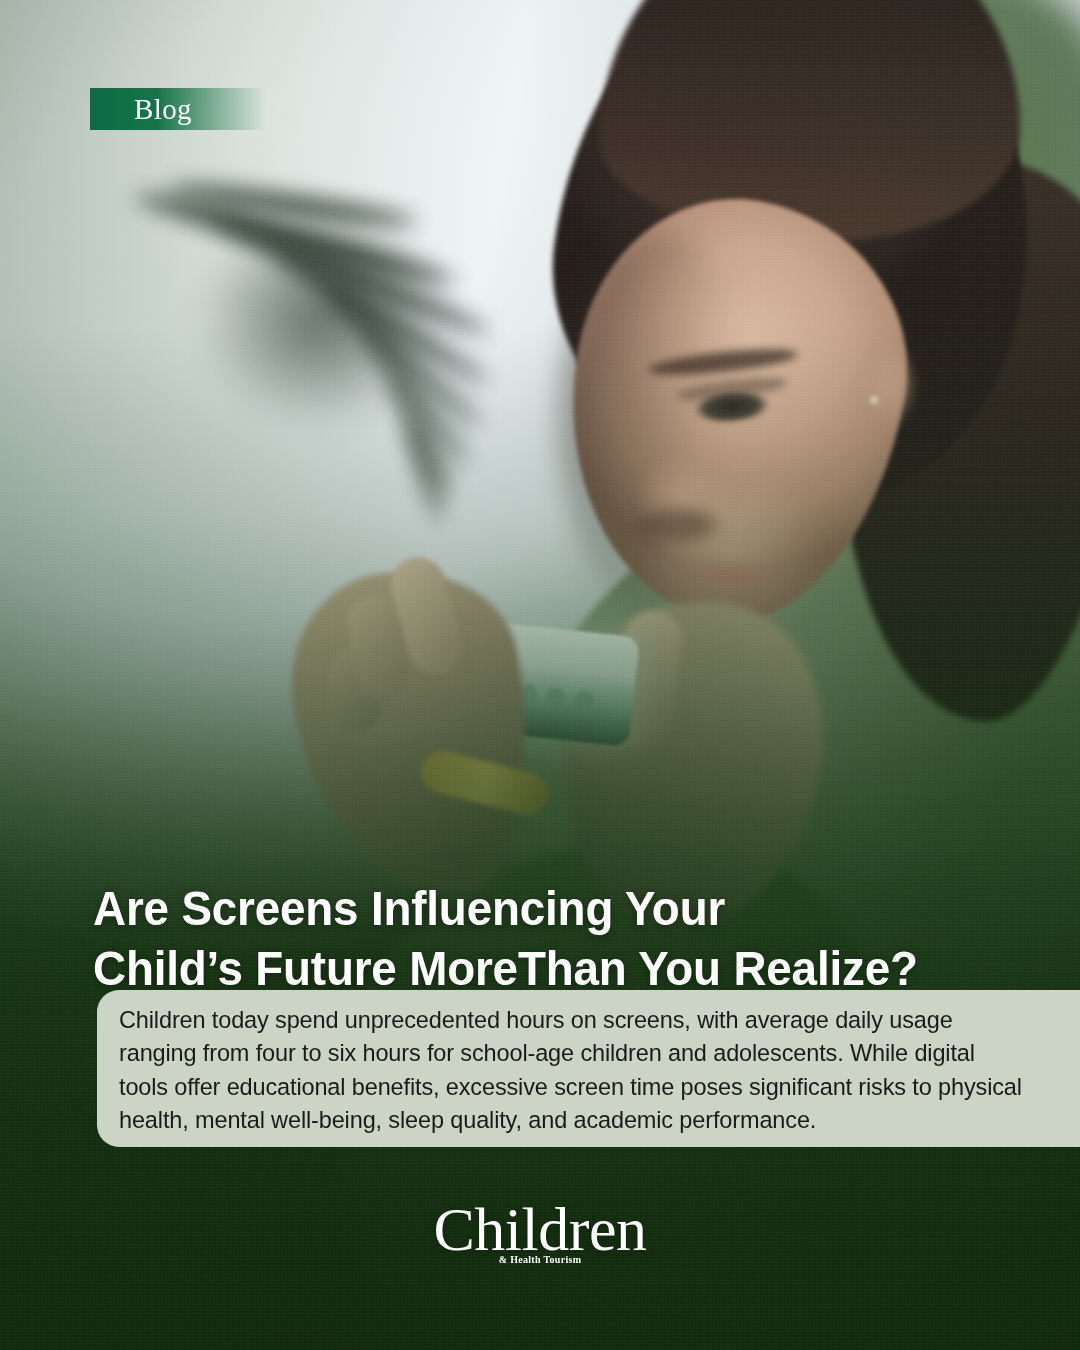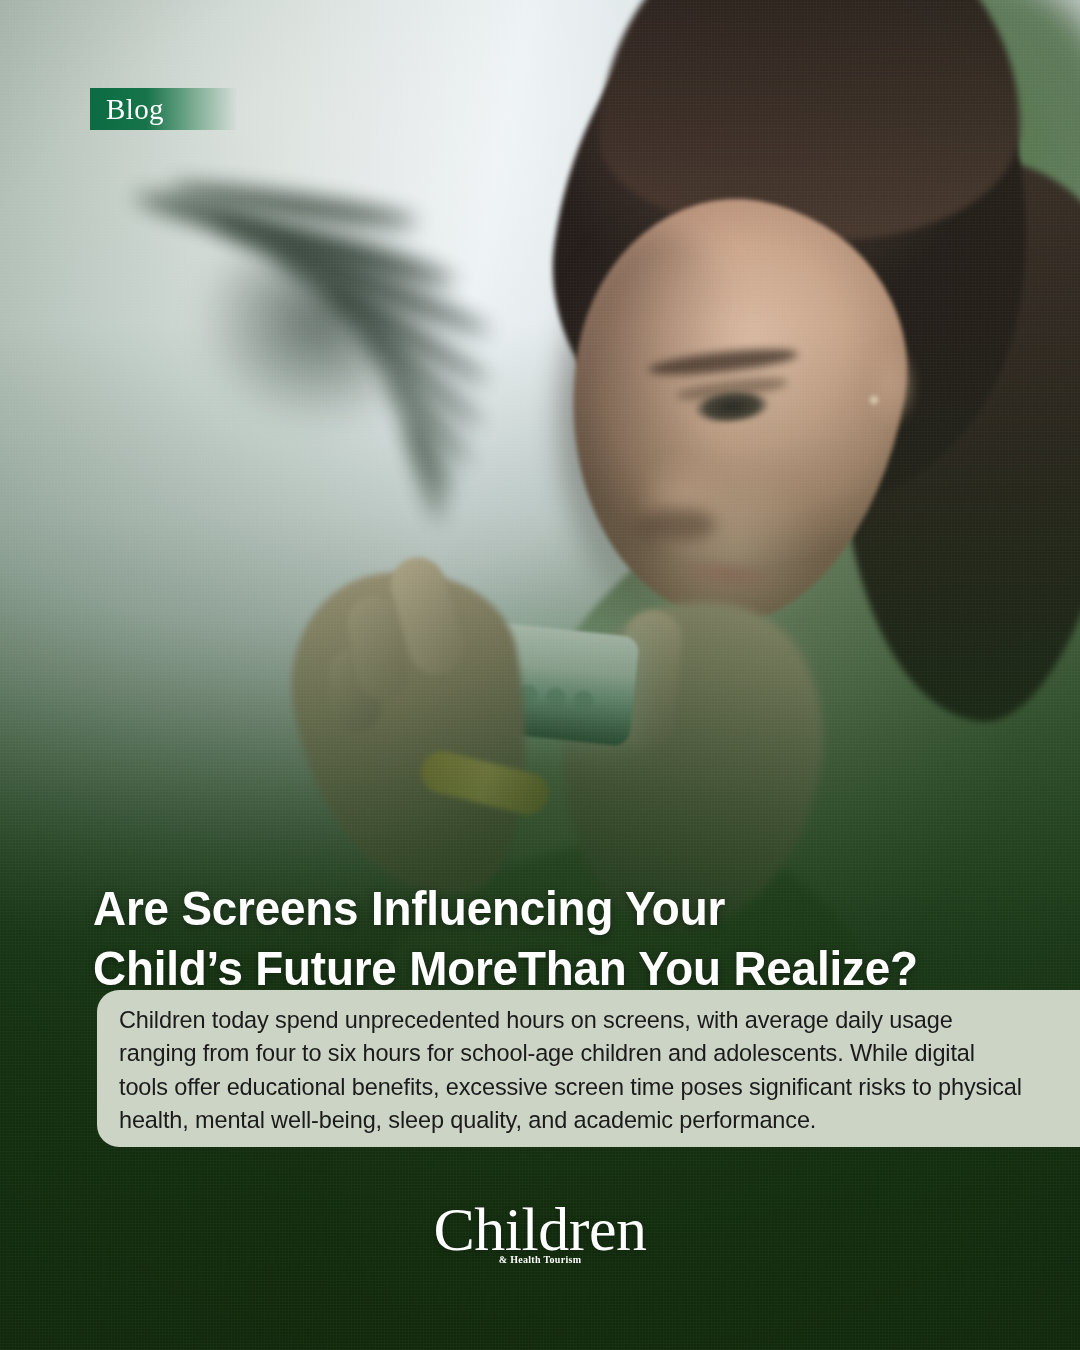--- a/index.html
+++ b/index.html
@@ -299,21 +299,21 @@
       repeating-linear-gradient(0deg, rgba(255,255,255,.5) 0 1px, rgba(0,0,0,0) 1px 3px),
       repeating-linear-gradient(90deg, rgba(255,255,255,.4) 0 1px, rgba(0,0,0,0) 1px 3px);
   }
 
   
   .blog-badge {
     position: absolute;
     left: 90px; top: 88px;
     width: 148px; height: 42px;
     background: linear-gradient(90deg, #0c6b42 0%, #17744a 38%, rgba(63,140,99,.55) 72%, rgba(160,198,176,0) 100%);
-    display: flex; align-items: center;
+    display: flex; align-items: center; padding-left: 28px;
   }
   .blog-badge span {
     font-family: "Liberation Serif", serif;
     font-size: 29px;
     color: #ffffff;
     letter-spacing: .4px;
     padding-left: 16px;
     line-height: 1;
   }
 

